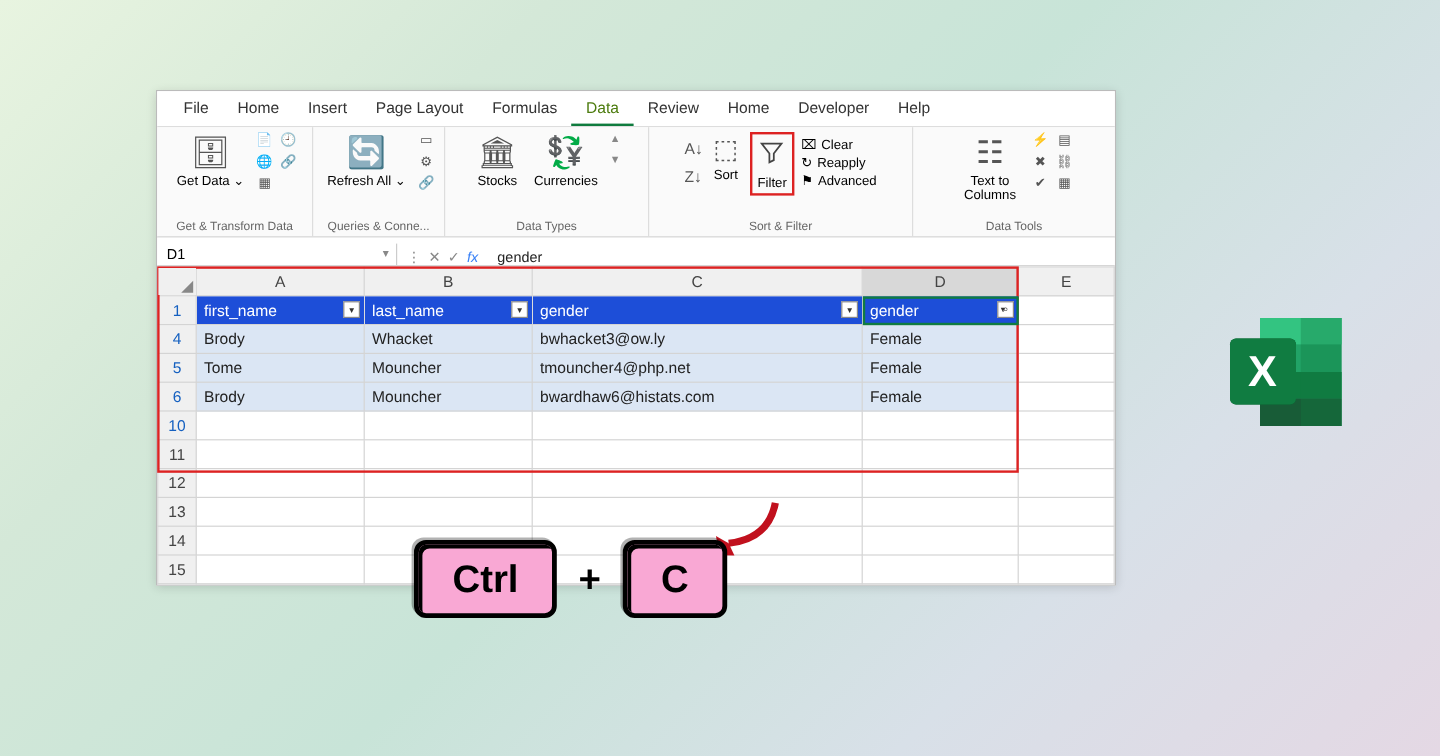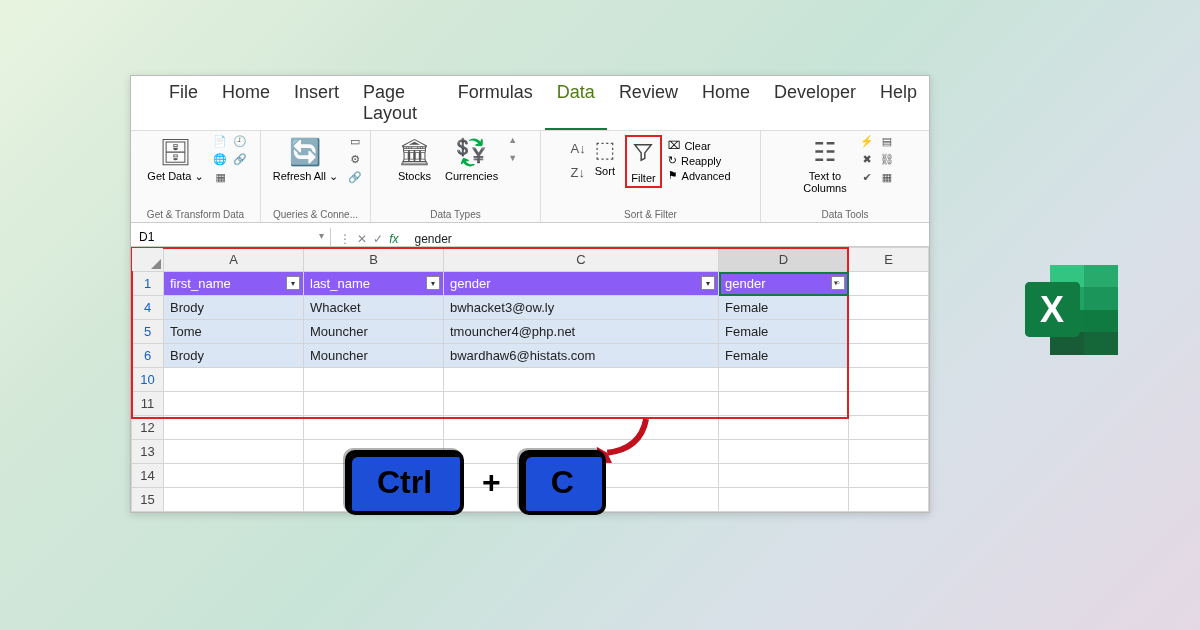--- a/index.html
+++ b/index.html
@@ -13,24 +13,24 @@
     position: absolute;
     left: 130px; top: 75px;
     width: 800px;
     background: #fcfcfc;
     border: 1px solid #bbb;
     box-shadow: 0 2px 8px rgba(0,0,0,0.15);
   }
   
   .ribbon-tabs {
     display: flex;
-    padding-left: 26px;
+    padding-left: 10px;
     background: #fff;
     border-bottom: 1px solid #ddd;
-    font-size: 18px;
+    font-size: 13px;
   }
   .ribbon-tabs span {
     padding: 6px 12px;
     color: #333;
     cursor: pointer;
   }
   .ribbon-tabs .active {
     color: #4d7c0f;
     border-bottom: 2px solid #0f7b3e;
     font-weight: 500;
@@ -70,37 +70,37 @@
     display: flex;
     align-items: flex-end;
     border-bottom: 1px solid #ccc;
     font-size: 12px;
     background: #fff;
     height: 24px;
   }
   .name-box { width: 200px; padding: 2px 8px; border-right: 1px solid #ccc; position: relative; }
   .name-box::after { content: "▾"; position: absolute; right: 6px; color: #888; font-size: 10px; }
   .fx-area { display: flex; align-items: center; gap: 6px; padding: 0 8px; color: #888; }
-  .fx-area .fx { font-style: italic; color: #15803d; }
+  .fx-area .fx { font-style: italic; color: #3b82f6; }
   .formula-val { padding-left: 8px; color: #222; }
   
   .grid { background: #fff; position: relative; }
   table { border-collapse: collapse; width: 100%; table-layout: fixed; }
   col.rownum { width: 32px; }
   col.ca { width: 140px; }
   col.cb { width: 140px; }
   col.cc { width: 275px; }
   col.cd { width: 130px; }
   col.ce { width: 80px; }
   th, td { border: 1px solid #d4d4d4; font-size: 13px; padding: 3px 6px; text-align: left; height: 24px; }
   th.colhdr { background: #f0f0f0; text-align: center; font-weight: normal; color: #444; }
   th.colhdr.sel { background: #d8d8d8; }
   td.rownum { background: #f0f0f0; text-align: center; color: #444; width: 32px; }
   td.rownum.blue { color: #1560c0; }
-  tr.sel-header td.cell { background: #8b5cf6; color: #fff; position: relative; }
+  tr.sel-header td.cell { background: #1d4ed8; color: #fff; position: relative; }
   tr.sel-row td.cell { background: #dbe6f4; color: #222; }
   .corner { background: #f0f0f0; border: 1px solid #d4d4d4; position: relative; }
   .corner::after { content: ""; position: absolute; right: 2px; bottom: 2px; border-left: 10px solid transparent; border-bottom: 10px solid #888; }
   .drop { position: absolute; right: 3px; top: 4px; width: 14px; height: 14px; background: #fff; border: 1px solid #888; display:flex; align-items:center; justify-content:center; font-size:8px; color:#333; }
   .drop.filtered::before { content: "▾"; position: absolute; left: 2px; font-size: 7px; }
   .active-cell { outline: 2px solid #107c41; outline-offset: -2px; }
   .red-outline {
     position: absolute; border: 2px solid #d22;
     left: 0px; top: 0px; width: 718px; height: 172px;
     pointer-events: none;
@@ -109,21 +109,21 @@
   .key-combo {
     position: absolute;
     left: 345px; top: 450px;
     display: flex; align-items: center; gap: 18px;
     font-weight: 700; font-size: 32px;
   }
   .key {
     border: 4px solid #000;
     border-radius: 10px;
     padding: 10px 28px;
-    background: #1d4ed8;
+    background: #f9a8d4;
     box-shadow: 3px 3px 0 #000 inset, -2px -2px 0 rgba(0,0,0,0.3);
     position: relative;
   }
   .arrow {
     position: absolute; left: 585px; top: 405px;
     font-size: 50px; color: #c1111e; transform: rotate(20deg);
   }
   
   .excel-logo {
     position: absolute; right: 75px; top: 260px;

